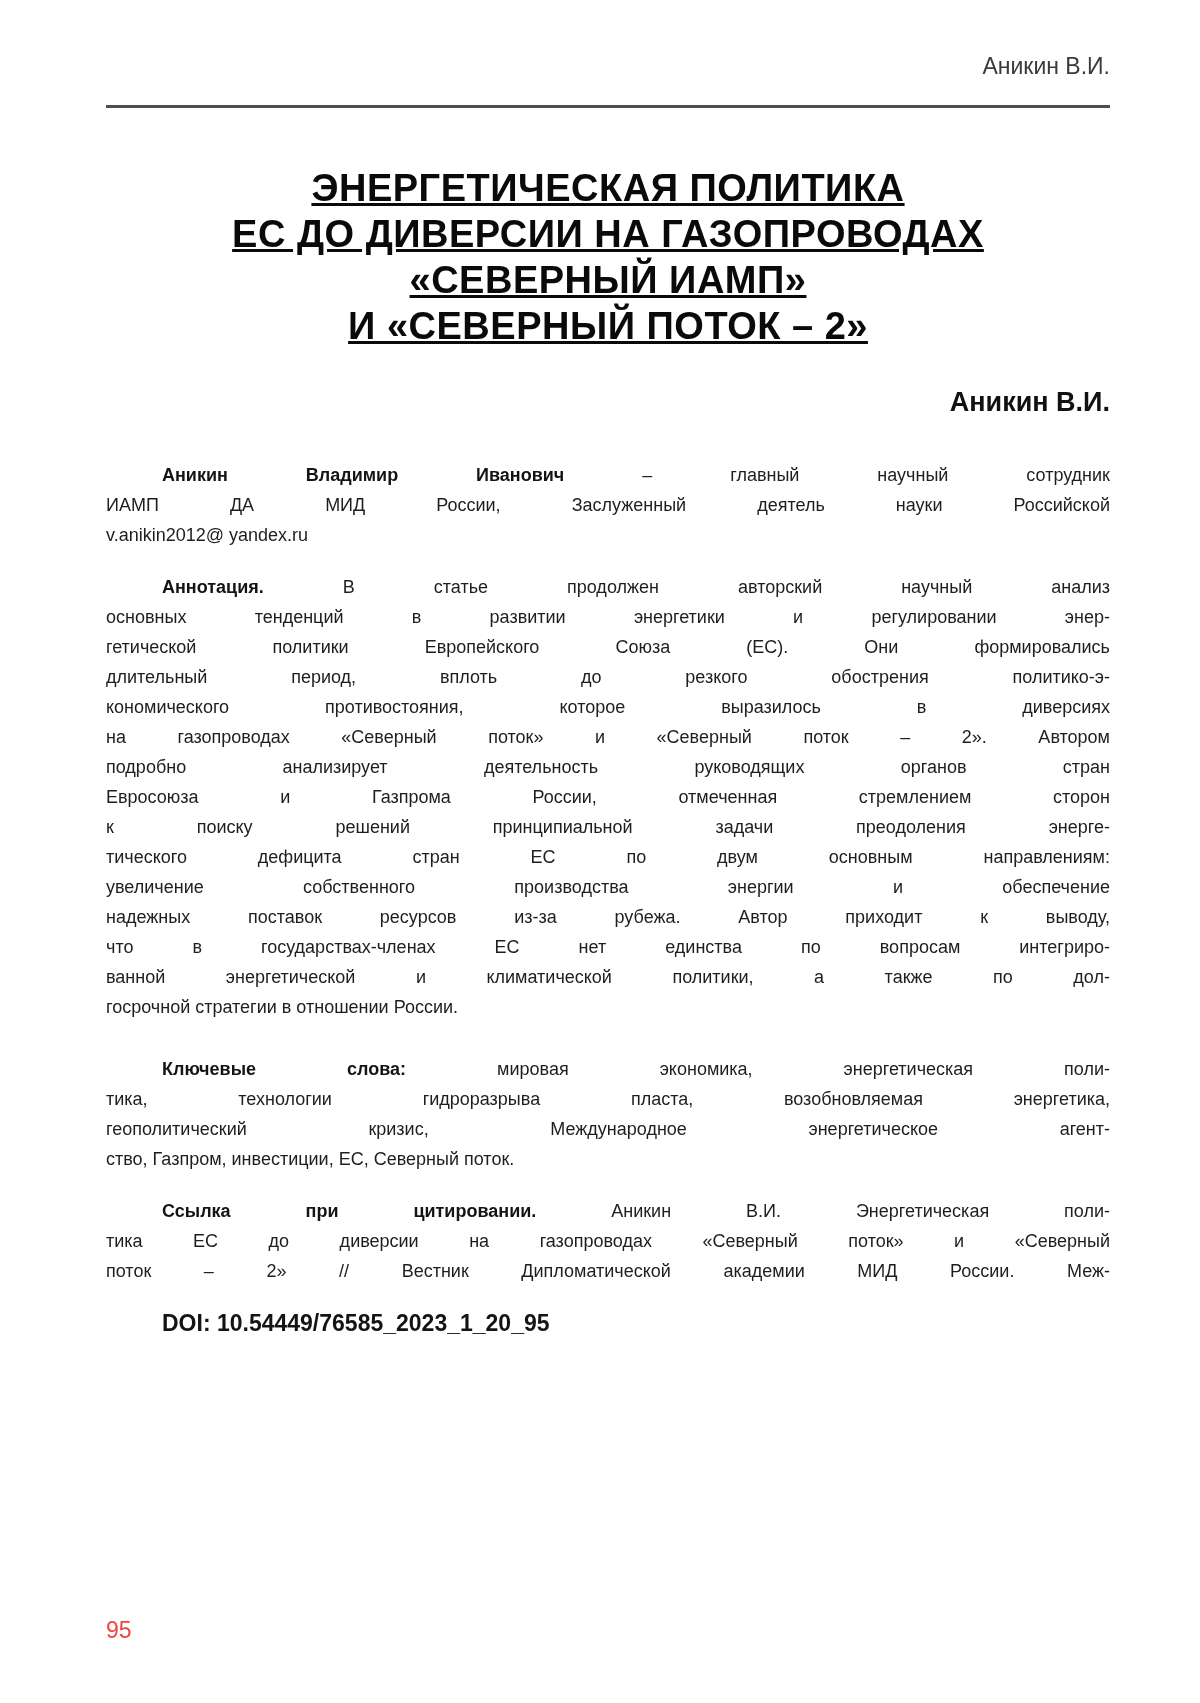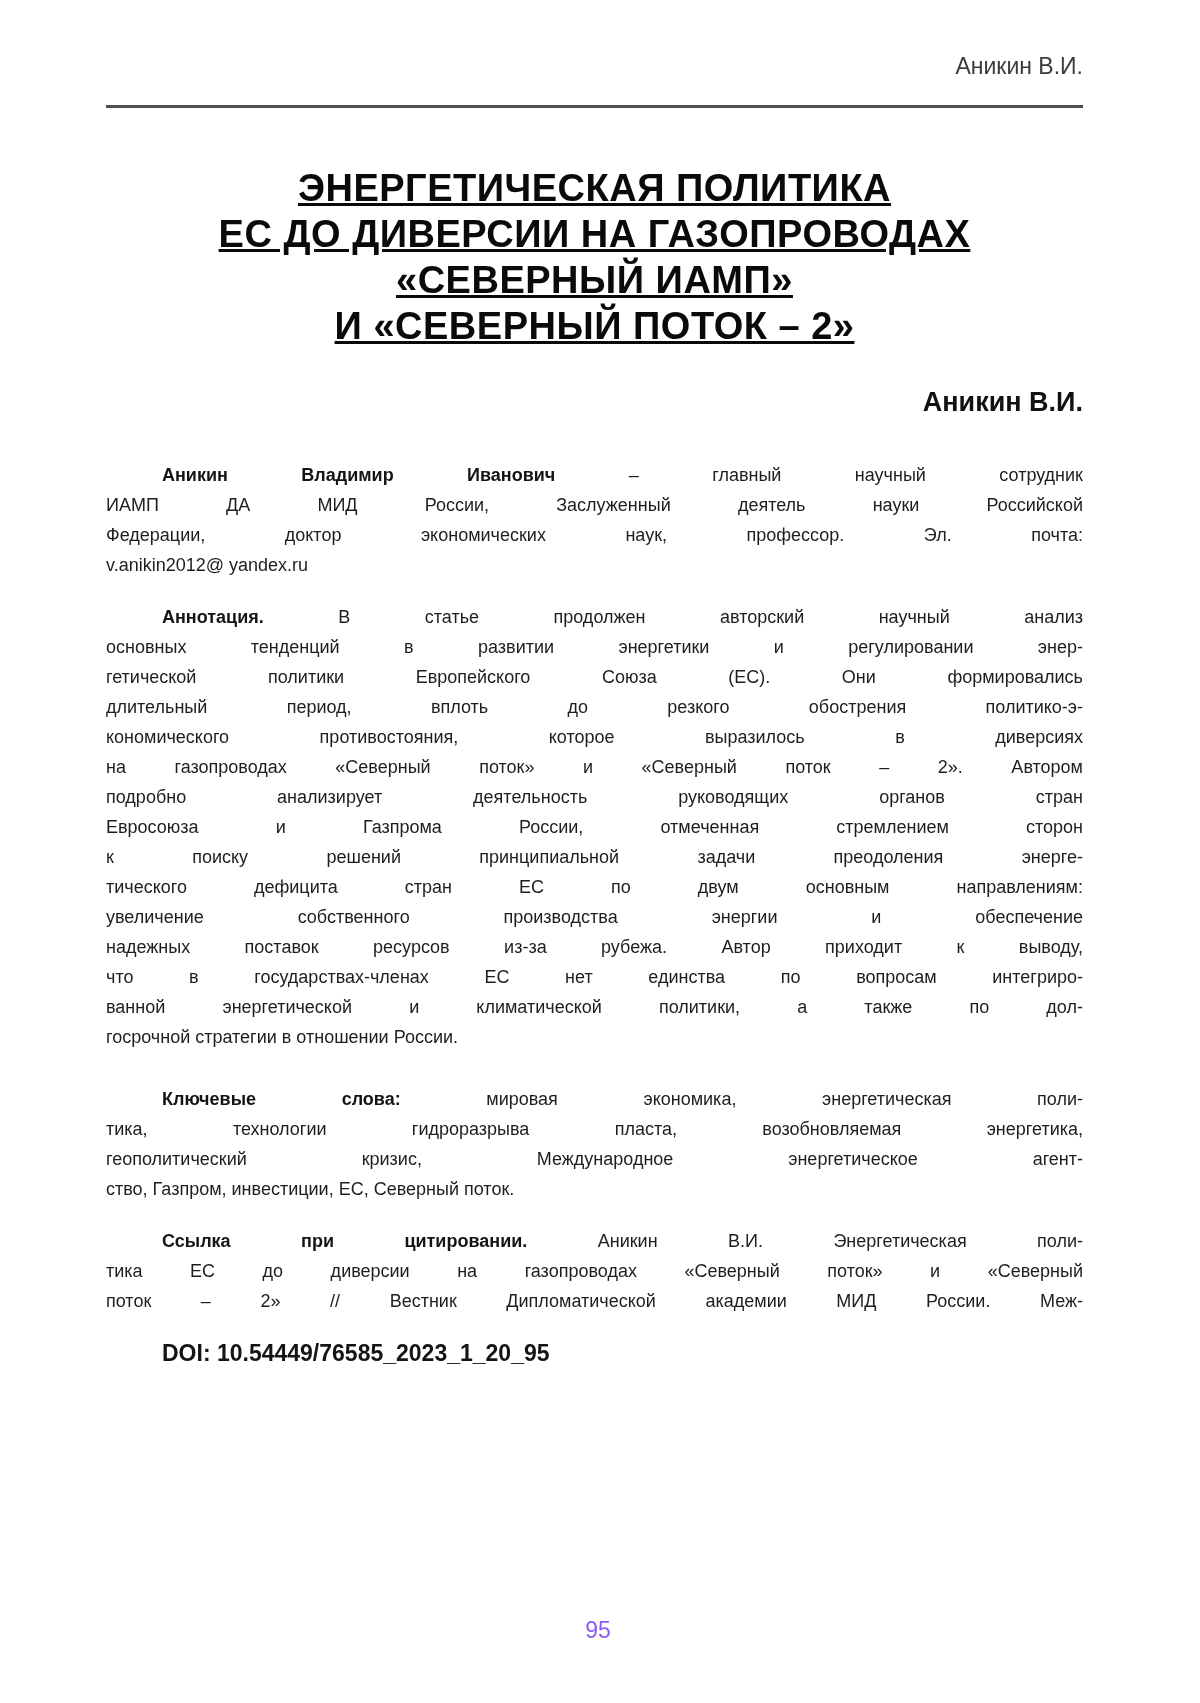--- a/index.html
+++ b/index.html
@@ -12,21 +12,21 @@
     width: 1200px;
     height: 1703px;
     margin: 0 auto;
     background: #ffffff;
     font-family: "Liberation Sans", "DejaVu Sans", sans-serif;
     color: #1e1e1e;
     overflow: hidden;
   }
   .column {
     margin-left: 106px;
-    margin-right: 117px;
+    margin-right: 90px;
   }
   .running-head {
     padding-top: 52px;
     text-align: right;
     font-size: 23px;
     line-height: 28px;
     color: #3b3b3b;
   }
   .header-rule {
     margin-top: 25px;
@@ -70,24 +70,23 @@
     margin-top: 22px;
     padding-left: 56px;
     font-size: 23px;
     line-height: 30px;
   }
   .page-number {
     position: absolute;
     left: 106px;
     right: 110px;
     bottom: 58px;
-    text-align: center;
     font-size: 23px;
     line-height: 30px;
-    color: #8b5cf6;
+    color: #ef4444;
   }
 </style>
 </head>
 <body>
 
 <div class="sheet">
   <div class="column">
     <div class="running-head">Аникин В.И.</div>
     <div class="header-rule"></div>
 
@@ -97,21 +96,20 @@
         <span class="tline">«СЕВЕРНЫЙ ИАМП»</span>
         <span class="tline">И «СЕВЕРНЫЙ ПОТОК – 2»</span>
       </h1>
 
     <div class="byline">Аникин В.И.</div>
 
     <section class="body-text" id="body-paragraphs">
         <div class="para">
           <div class="line first just"><strong>Аникин Владимир Иванович</strong> – главный научный сотрудник</div>
           <div class="line just">ИАМП ДА МИД России, Заслуженный деятель науки Российской</div>
-          <div class="line just">Федерации, доктор экономических наук, профессор. Эл. почта:</div>
           <div class="line">v.anikin2012@ yandex.ru</div>
         </div>
         <div class="para wide-gap">
           <div class="line first just"><strong>Аннотация.</strong> В статье продолжен авторский научный анализ</div>
           <div class="line just">основных тенденций в развитии энергетики и регулировании энер-</div>
           <div class="line just">гетической политики Европейского Союза (ЕС). Они формировались</div>
           <div class="line just">длительный период, вплоть до резкого обострения политико-э-</div>
           <div class="line just">кономического противостояния, которое выразилось в диверсиях</div>
           <div class="line just">на газопроводах «Северный поток» и «Северный поток – 2». Автором</div>
           <div class="line just">подробно анализирует деятельность руководящих органов стран</div>

